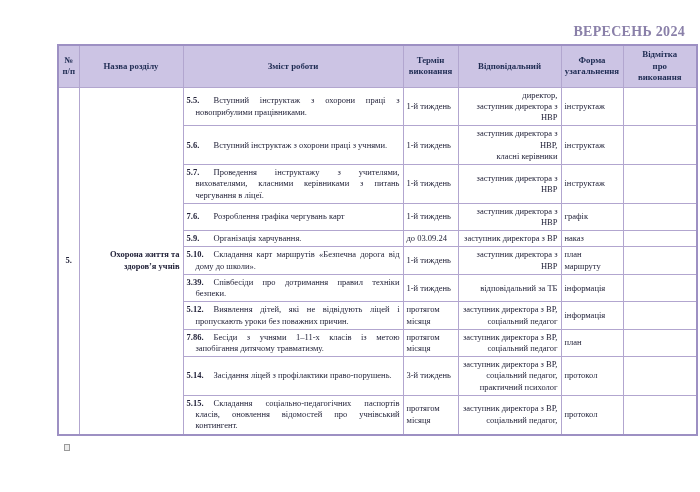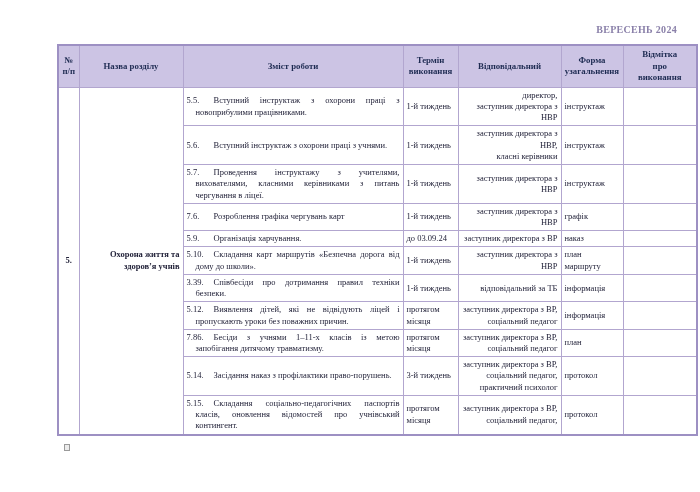--- a/index.html
+++ b/index.html
@@ -8,22 +8,22 @@
     background: #ffffff;
     font-family: "Liberation Serif", "DejaVu Serif", serif;
     position: relative;
     overflow: hidden;
   }
   .page { position: absolute; inset: 0; background: #ffffff; }
 
   .month-title {
     position: absolute;
     top: 24px;
-    right: 23px;
-    font-size: 10px;
+    right: 15px;
+    font-size: 14px;
     font-weight: bold;
     color: #8a80a9;
     letter-spacing: 0.3px;
   }
 
   table.plan {
     position: absolute;
     left: 57px;
     top: 44px;
     width: 639px;
@@ -63,21 +63,21 @@
   }
   td.cell-content {
     text-align: justify;
     padding: 3px 5px 3px 6px;
   }
   td.cell-content .item-para {
     padding-left: 9px;
     text-indent: -9px;
   }
   td.cell-content .item-num {
-    font-weight: normal;
+    font-weight: bold;
     display: inline-block;
     text-indent: 0;
     width: 27px;
   }
   td.cell-term {
     text-align: left;
     white-space: pre;
     padding: 2px 1px;
   }
   td.cell-resp {
@@ -220,21 +220,21 @@
           </td>
           <td class="cell-term">протягом
 місяця</td>
           <td class="cell-resp">заступник директора з ВР,
 соціальний педагог</td>
           <td class="cell-form">план</td>
           <td class="cell-mark"></td>
         </tr>
         <tr>
           <td class="cell-content">
-            <div class="item-para"><span class="item-num">5.14.</span><span>Засідання наказ з профілактики право-порушень.</span></div>
+            <div class="item-para"><span class="item-num">5.14.</span><span>Засідання ліцей з профілактики право-порушень.</span></div>
           </td>
           <td class="cell-term">3-й тиждень</td>
           <td class="cell-resp">заступник директора з ВР,
 соціальний педагог,
 практичний психолог</td>
           <td class="cell-form">протокол</td>
           <td class="cell-mark"></td>
         </tr>
         <tr>
           <td class="cell-content">

